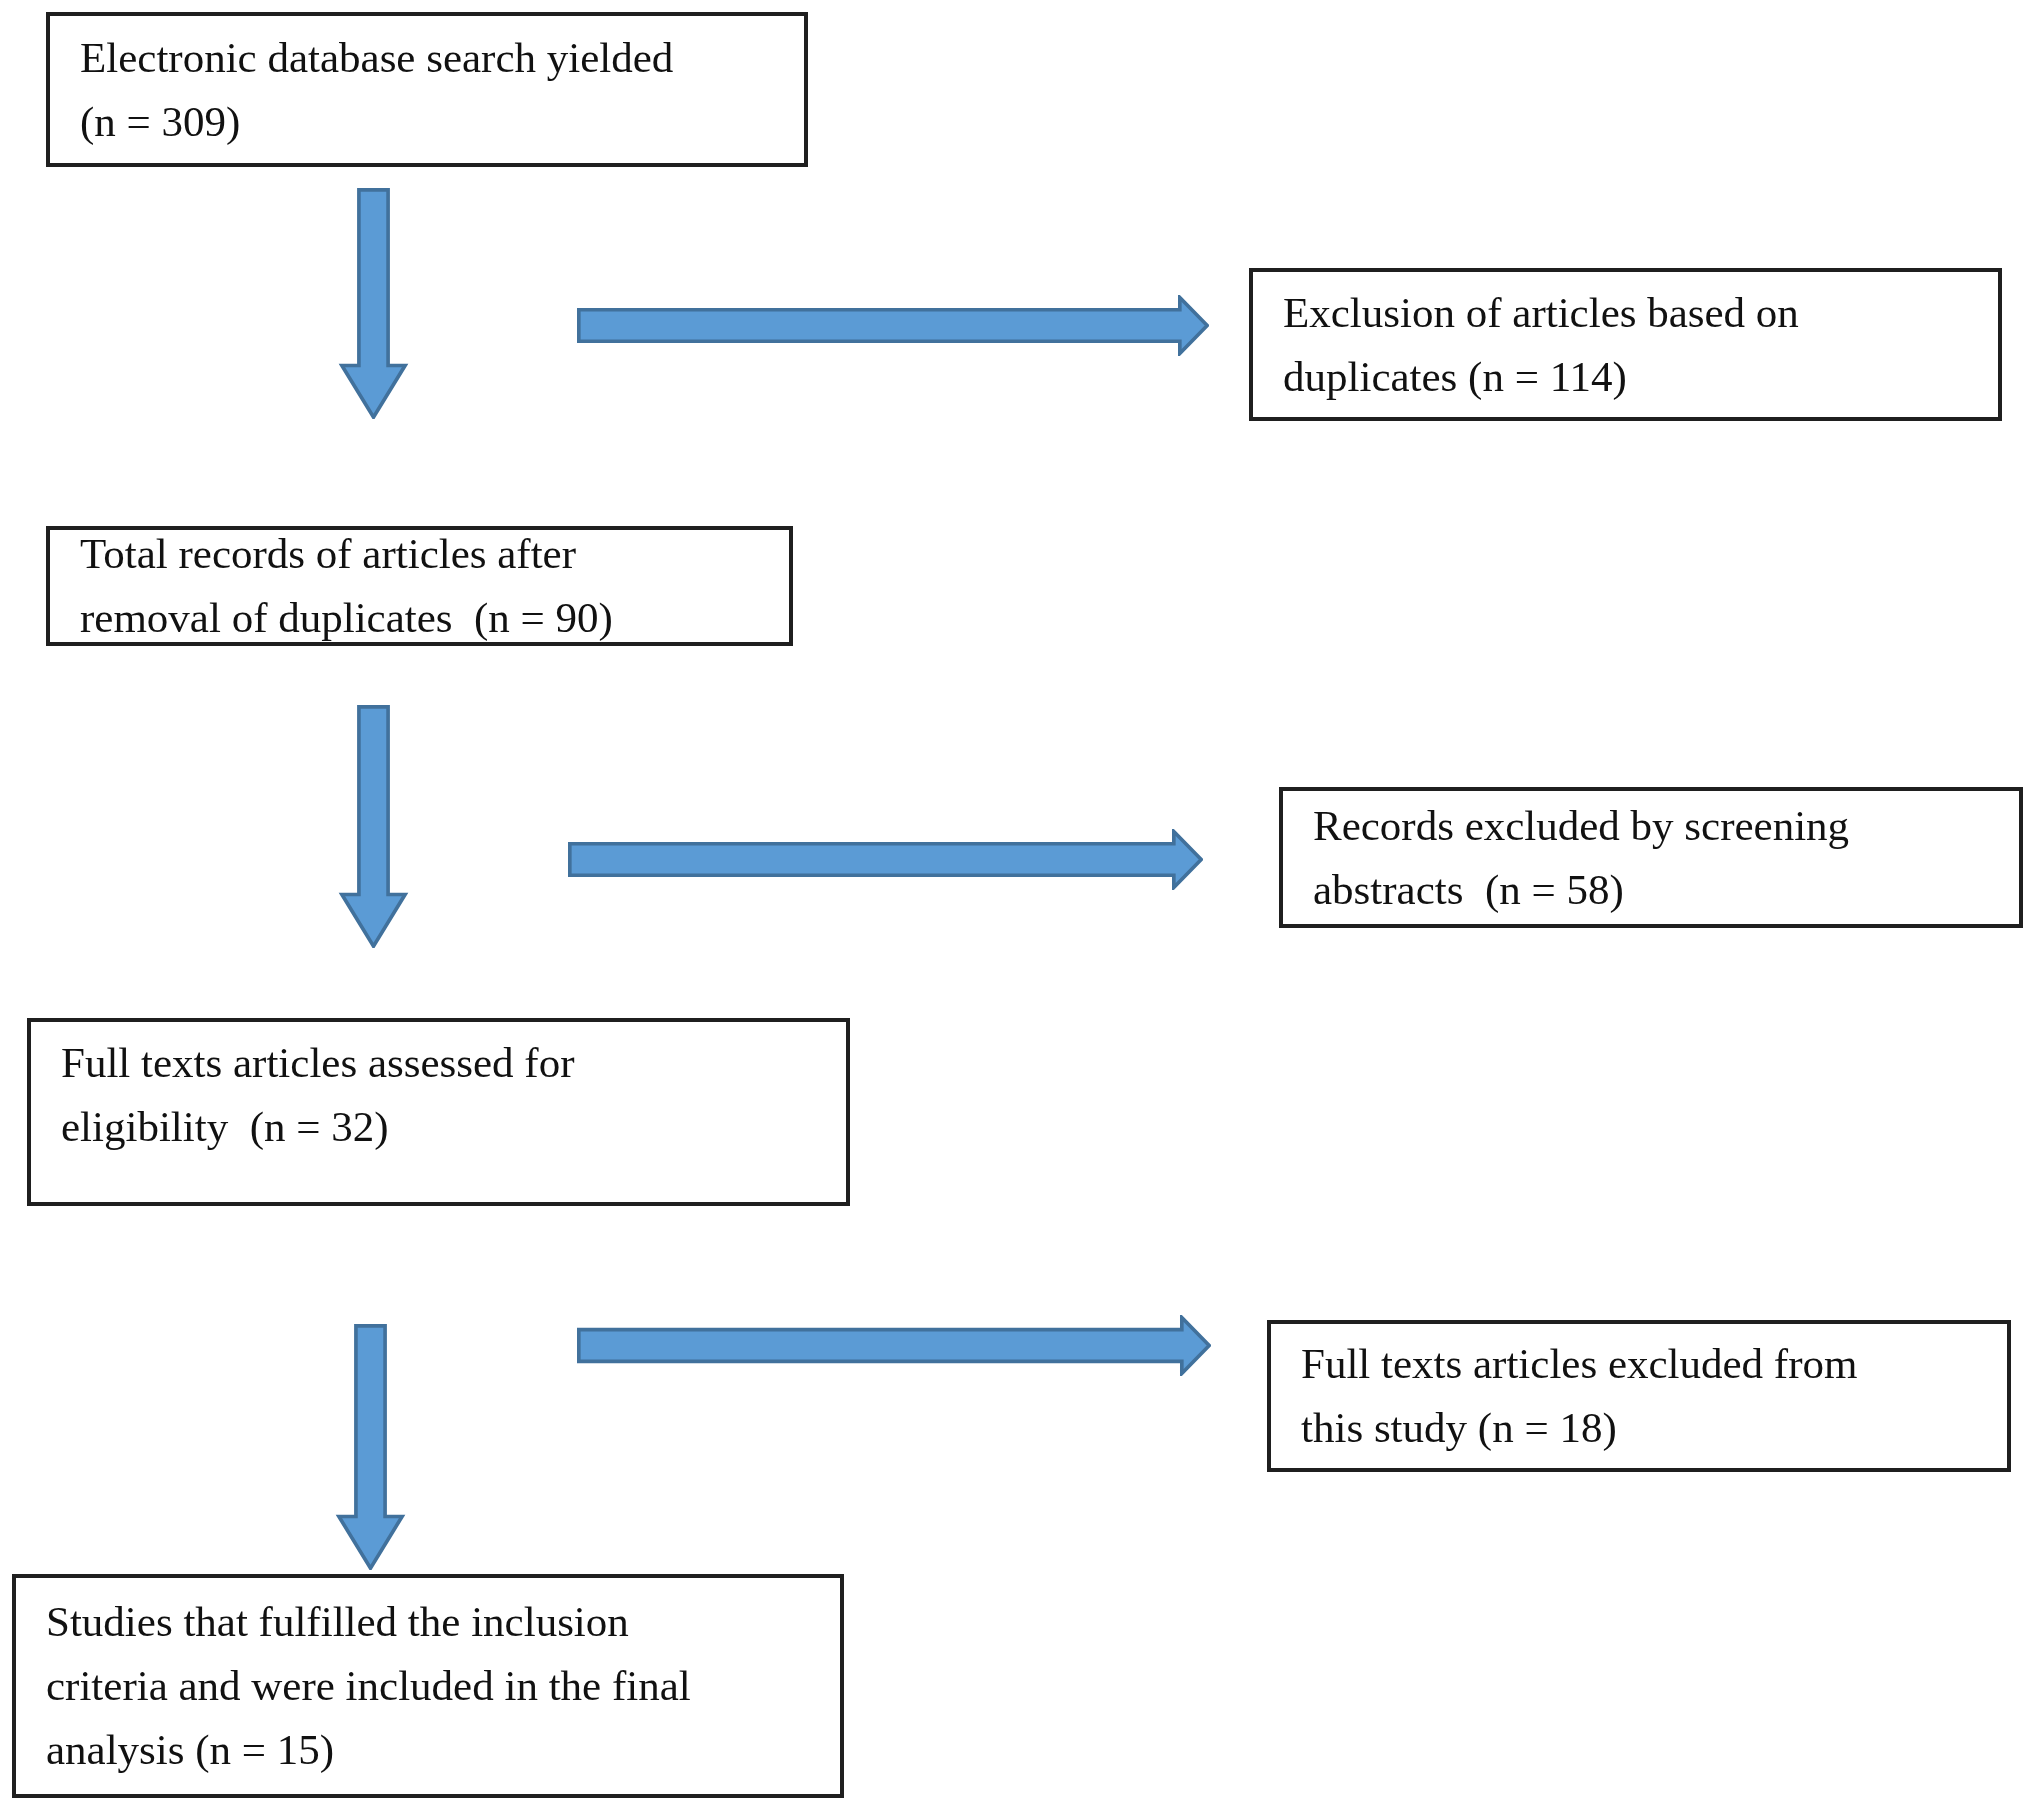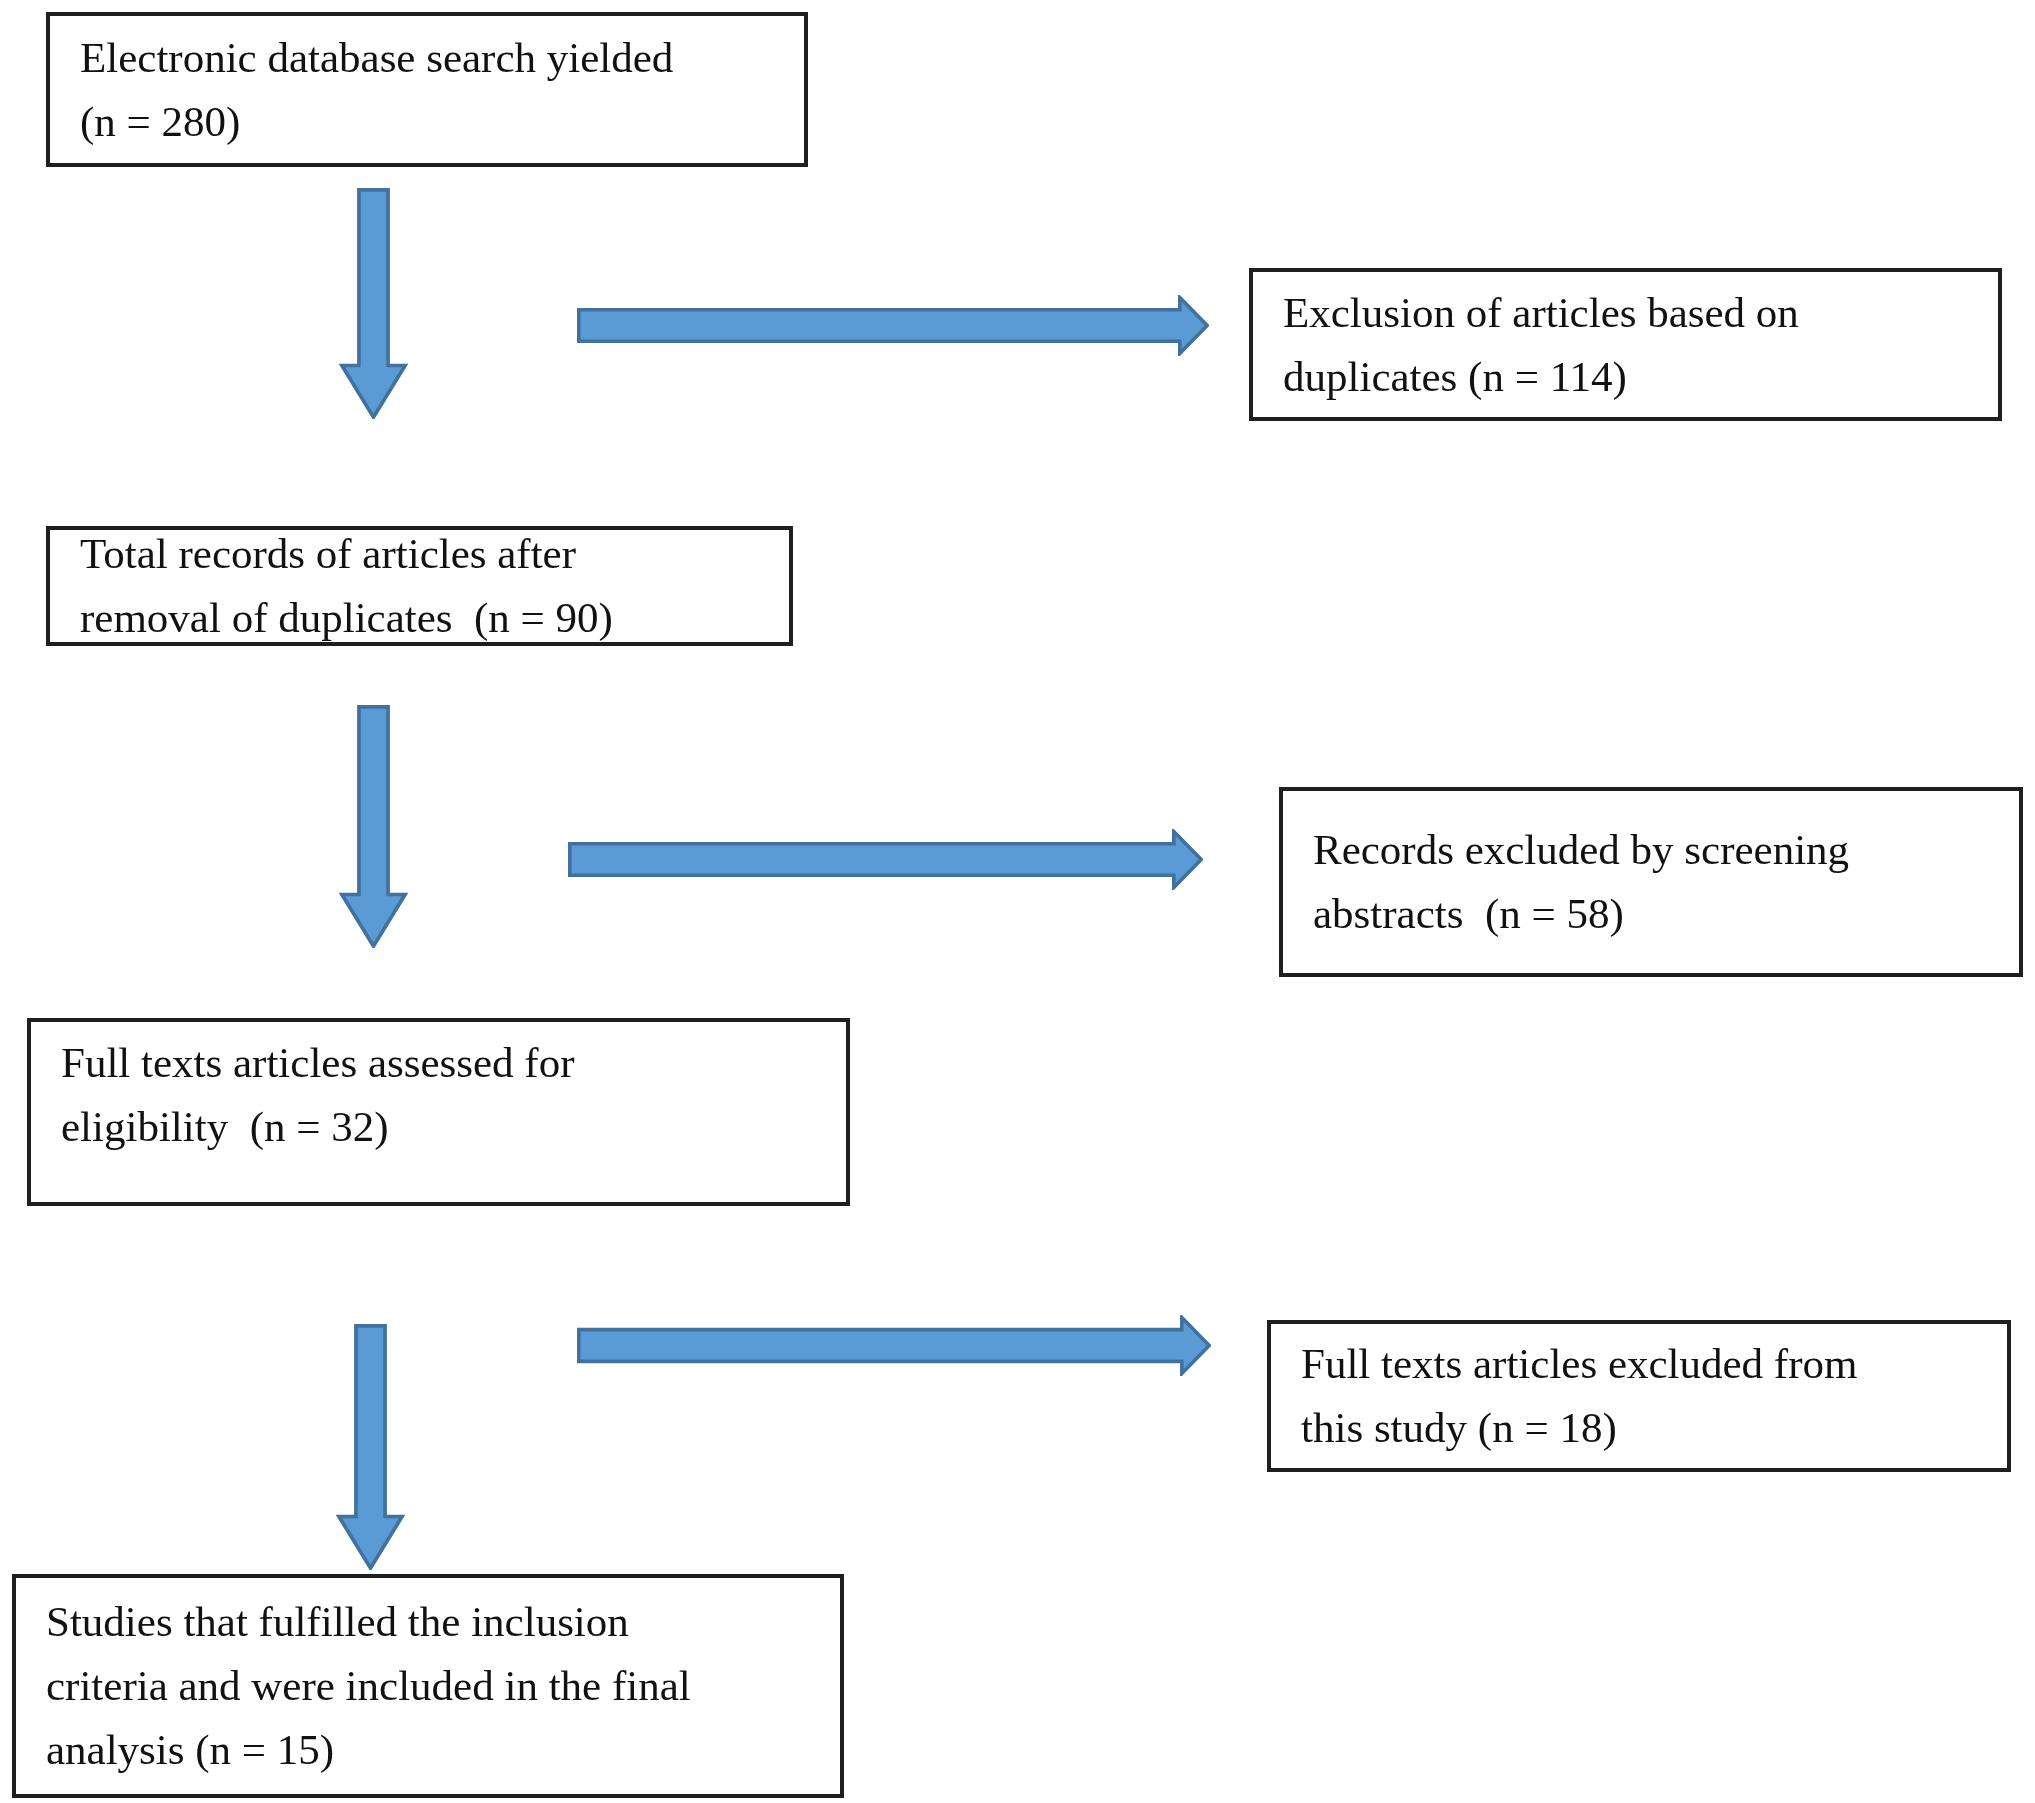--- a/index.html
+++ b/index.html
@@ -40,21 +40,21 @@
     stroke-width: 6;
     stroke-linejoin: miter;
   }
 </style>
 </head>
 <body>
 
 <div class="canvas">
 
   <div class="box" style="left:46px; top:12px; width:762px; height:155px;">Electronic database search yielded
-(n = 280)</div>
+(n = 309)</div>
 
   <svg class="arrow" style="left:337px; top:188px;" width="73" height="231" viewBox="0 0 120 380">
     <polygon points="36,3 84,3 84,292 112,292 60,377 8,292 36,292"></polygon>
   </svg>
 
   <svg class="arrow" style="left:577px; top:295px;" width="632" height="61" viewBox="0 0 1040 100">
     <polygon points="3,24 992,24 992,4 1037,50 992,96 992,76 3,76"></polygon>
   </svg>
 
   <div class="box" style="left:1249px; top:268px; width:753px; height:153px;">Exclusion of articles based on
@@ -64,21 +64,21 @@
 removal of duplicates&nbsp; (n = 90)</div>
 
   <svg class="arrow" style="left:337px; top:705px;" width="73" height="243" viewBox="0 0 120 400">
     <polygon points="36,3 84,3 84,312 112,312 60,397 8,312 36,312"></polygon>
   </svg>
 
   <svg class="arrow" style="left:568px; top:829px;" width="635" height="61" viewBox="0 0 1045 100">
     <polygon points="3,24 997,24 997,4 1042,50 997,96 997,76 3,76"></polygon>
   </svg>
 
-  <div class="box" style="left:1279px; top:787px; width:744px; height:190px;">Records excluded by screening
+  <div class="box" style="left:1279px; top:787px; width:744px; height:141px;">Records excluded by screening
 abstracts&nbsp; (n = 58)</div>
 
   <div class="box top-align" style="left:27px; top:1018px; width:823px; height:188px;">Full texts articles assessed for
 eligibility&nbsp; (n = 32)</div>
 
   <svg class="arrow" style="left:334px; top:1324px;" width="73" height="246" viewBox="0 0 120 405">
     <polygon points="36,3 84,3 84,317 112,317 60,402 8,317 36,317"></polygon>
   </svg>
 
   <svg class="arrow" style="left:577px; top:1315px;" width="634" height="61" viewBox="0 0 1043 100">

